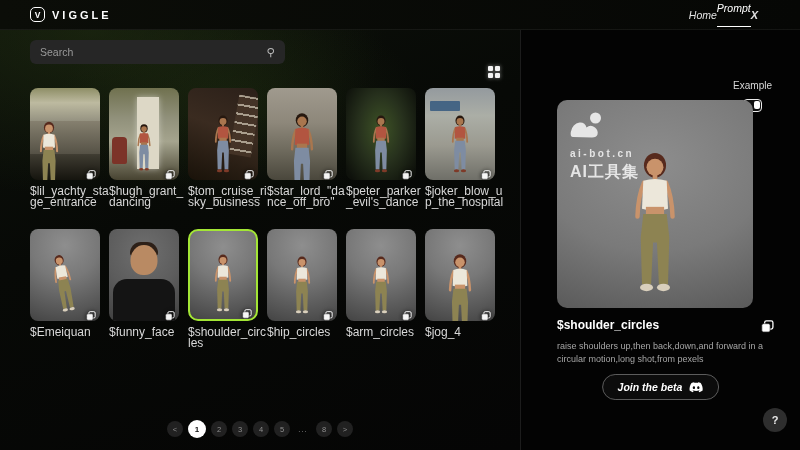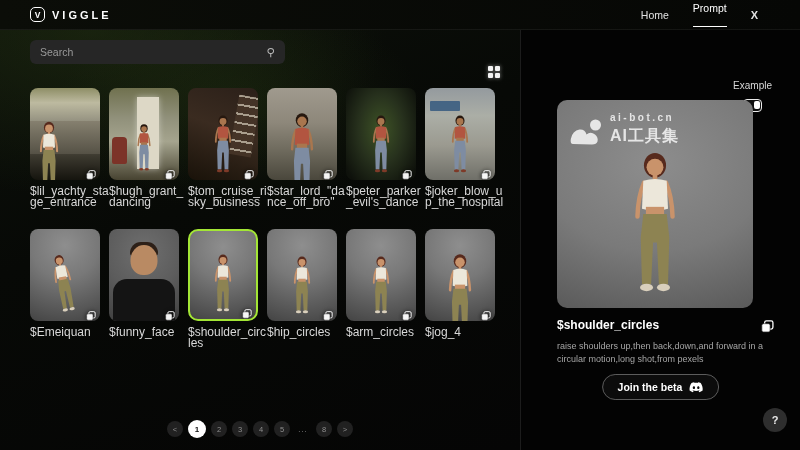--- a/index.html
+++ b/index.html
@@ -10,21 +10,21 @@
   
   .navbar{position:absolute;left:0;top:0;width:800px;height:30px;
           display:flex;align-items:center;justify-content:space-between;
           padding:0 42px 0 30px;background:linear-gradient(90deg,#0b0d08,#060705);
           border-bottom:1px solid rgba(255,255,255,.06);z-index:5;}
   .brand{display:flex;align-items:center;gap:7px;}
   .brand-badge{width:15px;height:15px;border:1.6px solid #fff;border-radius:5px;
                display:flex;align-items:center;justify-content:center;
                font-size:8.5px;font-weight:bold;color:#fff;}
   .brand-name{font-size:11px;font-weight:bold;letter-spacing:3px;color:#fff;}
-  .nav-links{display:flex;align-items:center;gap:24px;}
+  .nav-links{display:flex;align-items:center;font-style:italic;}
   .nav-link{font-size:10.5px;color:#e2e2e2;cursor:pointer;}
   .nav-link.active{color:#fff;border-bottom:1.5px solid #fff;padding-bottom:12px;}
   .nav-link.xlogo{font-weight:bold;font-size:11px;}
 
   
   .left-panel{position:absolute;left:0;top:30px;width:520px;height:420px;
       background:
         radial-gradient(420px 240px at 18% 0%,rgba(46,66,22,.38),transparent 70%),
         radial-gradient(260px 150px at 46% 18%,rgba(56,82,28,.22),transparent 70%),
         linear-gradient(160deg,#0c100a 0%,#070906 40%,#050505 100%);}
@@ -104,35 +104,35 @@
                background:#030303;border-left:1px solid #1c1c1c;}
   .example-row{position:absolute;right:28px;top:50px;display:flex;align-items:center;gap:8px;flex-direction:column;}
   .example-label{font-size:10px;color:#d8d8d8;}
   .toggle{width:19px;height:13px;border:1.6px solid #ececec;border-radius:4px;background:#101010;
           position:relative;cursor:pointer;}
   .toggle .knob{position:absolute;right:1px;top:1px;width:6.5px;height:8px;border-radius:2px;background:#fff;}
 
   .preview-card{position:absolute;left:36px;top:70px;width:196px;height:208px;border-radius:10px;
       overflow:hidden;
       background:radial-gradient(130% 95% at 50% 30%,#8d8d8d 0%,#7a7a7a 45%,#585858 85%,#4c4c4c 100%);}
-  .watermark{position:absolute;left:13px;top:12px;display:flex;align-items:flex-end;gap:8px;
-             color:rgba(238,238,238,.92);}
+  .watermark{position:absolute;left:13px;top:12px;display:flex;align-items:flex-start;gap:8px;
+             color:rgba(238,238,238,.92);flex-direction:column;}
   .wm-text .wm1{font-size:10px;font-weight:bold;letter-spacing:2.5px;}
   .wm-text .wm2{font-size:16px;font-weight:bold;letter-spacing:1px;margin-top:3px;}
 
   .detail-title-row{position:absolute;left:36px;right:26px;top:288px;display:flex;
                     align-items:center;justify-content:space-between;}
   .detail-title{font-size:12px;font-weight:bold;color:#fff;}
   .title-copy{width:13px;height:13px;cursor:pointer;}
   .detail-desc{position:absolute;left:36px;top:310px;width:218px;font-size:9px;
                line-height:13px;color:#a6a6a6;}
   .join-btn{position:absolute;left:50%;top:344px;transform:translateX(-50%);
             display:flex;align-items:center;gap:7px;padding:6px 15px;border:1px solid #5c5c5c;
             border-radius:16px;background:rgba(18,18,18,.6);cursor:pointer;}
-  .join-btn span{font-size:10.5px;font-weight:bold;color:#fff;white-space:nowrap;}
+  .join-btn span{font-size:10.5px;font-weight:bold;color:#fff;white-space:nowrap;font-style:italic;}
   .help-btn{position:absolute;right:13px;bottom:18px;width:24px;height:24px;border-radius:50%;
             background:#2e2e2e;color:#eaeaea;font-size:11px;font-weight:bold;
             display:flex;align-items:center;justify-content:center;cursor:pointer;}
 </style>
 </head>
 <body>
 
 <header class="navbar">
   <div class="brand">
     <span class="brand-badge">V</span>

